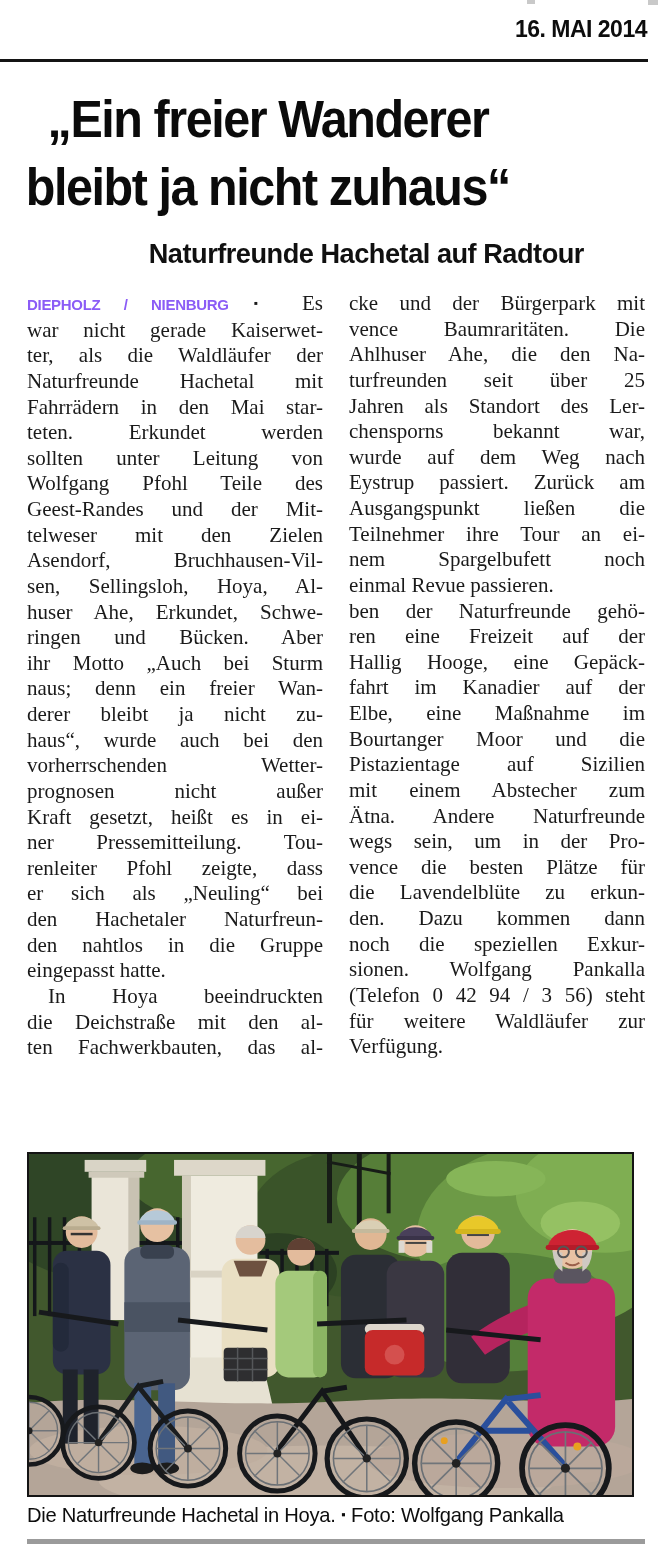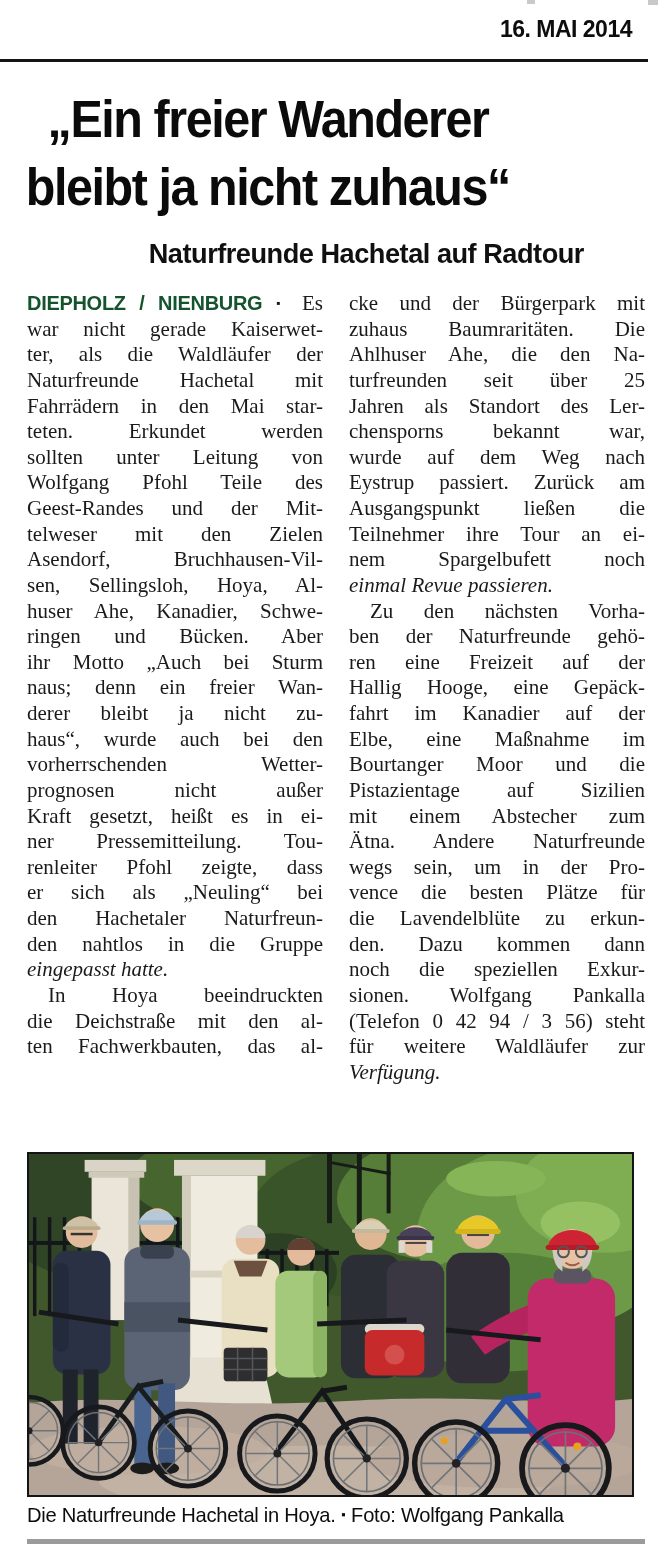--- a/index.html
+++ b/index.html
@@ -1,36 +1,36 @@
 <!DOCTYPE html>
 <html><head>
 <meta charset="utf-8">
 <style>
   html,body{margin:0;padding:0;background:#ffffff;}
   .page{position:relative;width:660px;height:1563px;background:#fff;overflow:hidden;
         font-family:"Liberation Serif",serif;color:#151515;}
-  .date{position:absolute;top:16px;right:28px;font-family:"Liberation Sans",sans-serif;
+  .date{position:absolute;top:16px;right:13px;font-family:"Liberation Sans",sans-serif;
         font-weight:bold;font-size:23px;letter-spacing:-0.5px;color:#0d0d0d;margin-left:43px;}
   .scan-mark{position:absolute;background:#c9c9c9;}
   .toprule{position:absolute;top:59px;left:0;width:648px;height:3px;background:#141414;}
   .headline{position:absolute;top:86px;left:0;width:536px;text-align:center;
             font-family:"Liberation Sans",sans-serif;font-weight:bold;font-size:51px;
             line-height:68px;letter-spacing:-1.5px;color:#0b0b0b;}
   .headline .hl{display:inline-block;transform:scaleX(0.95);transform-origin:50% 50%;white-space:nowrap;}
   .subtitle{position:absolute;top:238px;left:0;width:660px;text-align:center;
             font-family:"Liberation Sans",sans-serif;font-weight:bold;font-size:28px;
             letter-spacing:-0.5px;color:#101010;margin-left:36px;}
   .subtitle .hl{display:inline-block;transform:scaleX(0.97);white-space:nowrap;}
   .body{position:absolute;top:291px;left:27px;width:618px;display:flex;gap:26px;}
   .col{width:296px;overflow:hidden;font-size:21px;line-height:25.62px;color:#1a1a1a;}
   .bline{text-align:justify;text-align-last:justify;}
-  .bline.end{text-align-last:left;font-style:italic;}
+  .bline.end{text-align-last:left;}
   .bline.indent{text-indent:21px;}
-  .dateline{font-family:"Liberation Sans",sans-serif;font-weight:bold;font-size:20px;
-            letter-spacing:-0.3px;color:#14532d;}
+  .dateline{font-family:"Liberation Sans",sans-serif;font-weight:bold;font-size:15px;
+            letter-spacing:-0.3px;color:#8b5cf6;}
   .sq{font-size:12px;vertical-align:3px;}
   .photo{position:absolute;top:1152px;left:27px;width:607px;height:345px;
          border:2px solid #141414;box-sizing:border-box;background:#41582d;}
   .photo svg{display:block;width:100%;height:100%;}
   .caption{position:absolute;top:1503px;left:27px;width:630px;white-space:nowrap;
            font-family:"Liberation Sans",sans-serif;font-weight:normal;font-size:21px;
            letter-spacing:-0.3px;color:#0d0d0d;}
   .caption .inner{display:inline-block;transform:scaleX(0.96);transform-origin:0 50%;}
   .caption .sq{font-size:13px;vertical-align:3px;padding:0 6px;}
   .bottomrule{position:absolute;top:1539px;left:27px;width:618px;height:5px;background:#9b9b9b;}
@@ -62,53 +62,52 @@
         <div class="bline">ter, als die Waldläufer der</div>
         <div class="bline">Naturfreunde Hachetal mit</div>
         <div class="bline">Fahrrädern in den Mai star-</div>
         <div class="bline">teten. Erkundet werden</div>
         <div class="bline">sollten unter Leitung von</div>
         <div class="bline">Wolfgang Pfohl Teile des</div>
         <div class="bline">Geest-Randes und der Mit-</div>
         <div class="bline">telweser mit den Zielen</div>
         <div class="bline">Asendorf, Bruchhausen-Vil-</div>
         <div class="bline">sen, Sellingsloh, Hoya, Al-</div>
-        <div class="bline">huser Ahe, Kanadier, Schwe-</div>
+        <div class="bline">huser Ahe, Erkundet, Schwe-</div>
         <div class="bline">ringen und Bücken. Aber</div>
         <div class="bline">ihr Motto „Auch bei Sturm</div>
         <div class="bline">naus; denn ein freier Wan-</div>
         <div class="bline">derer bleibt ja nicht zu-</div>
         <div class="bline">haus“, wurde auch bei den</div>
         <div class="bline">vorherrschenden Wetter-</div>
         <div class="bline">prognosen nicht außer</div>
         <div class="bline">Kraft gesetzt, heißt es in ei-</div>
         <div class="bline">ner Pressemitteilung. Tou-</div>
         <div class="bline">renleiter Pfohl zeigte, dass</div>
         <div class="bline">er sich als „Neuling“ bei</div>
         <div class="bline">den Hachetaler Naturfreun-</div>
         <div class="bline">den nahtlos in die Gruppe</div>
         <div class="bline end">eingepasst hatte.</div>
         <div class="bline indent">In Hoya beeindruckten</div>
         <div class="bline">die Deichstraße mit den al-</div>
         <div class="bline">ten Fachwerkbauten, das al-</div>
       </div>
     <div class="col">
         <div class="bline">cke und der Bürgerpark mit</div>
-        <div class="bline">zuhaus Baumraritäten. Die</div>
+        <div class="bline">vence Baumraritäten. Die</div>
         <div class="bline">Ahlhuser Ahe, die den Na-</div>
         <div class="bline">turfreunden seit über 25</div>
         <div class="bline">Jahren als Standort des Ler-</div>
         <div class="bline">chensporns bekannt war,</div>
         <div class="bline">wurde auf dem Weg nach</div>
         <div class="bline">Eystrup passiert. Zurück am</div>
         <div class="bline">Ausgangspunkt ließen die</div>
         <div class="bline">Teilnehmer ihre Tour an ei-</div>
         <div class="bline">nem Spargelbufett noch</div>
         <div class="bline end">einmal Revue passieren.</div>
-        <div class="bline indent">Zu den nächsten Vorha-</div>
         <div class="bline">ben der Naturfreunde gehö-</div>
         <div class="bline">ren eine Freizeit auf der</div>
         <div class="bline">Hallig Hooge, eine Gepäck-</div>
         <div class="bline">fahrt im Kanadier auf der</div>
         <div class="bline">Elbe, eine Maßnahme im</div>
         <div class="bline">Bourtanger Moor und die</div>
         <div class="bline">Pistazientage auf Sizilien</div>
         <div class="bline">mit einem Abstecher zum</div>
         <div class="bline">Ätna. Andere Naturfreunde</div>
         <div class="bline">wegs sein, um in der Pro-</div>

